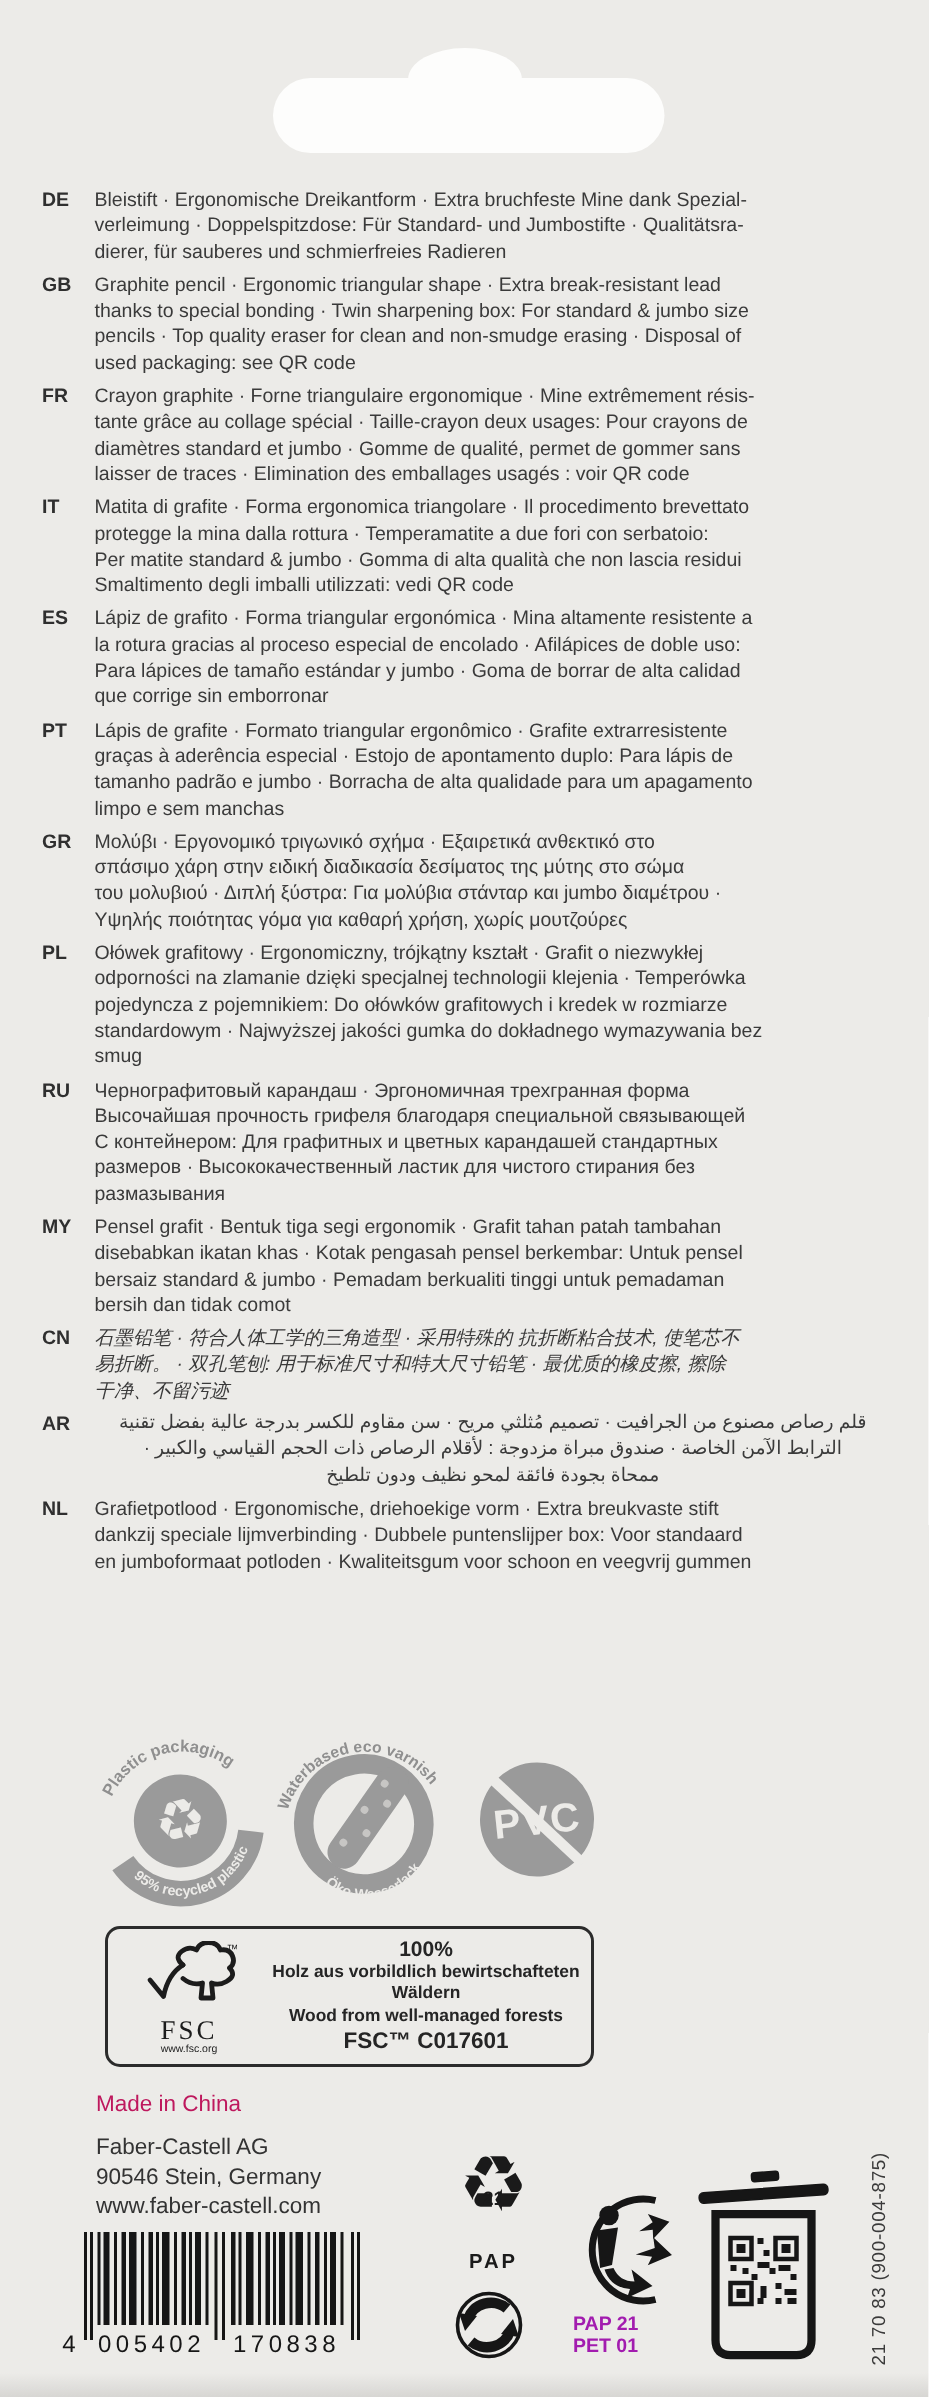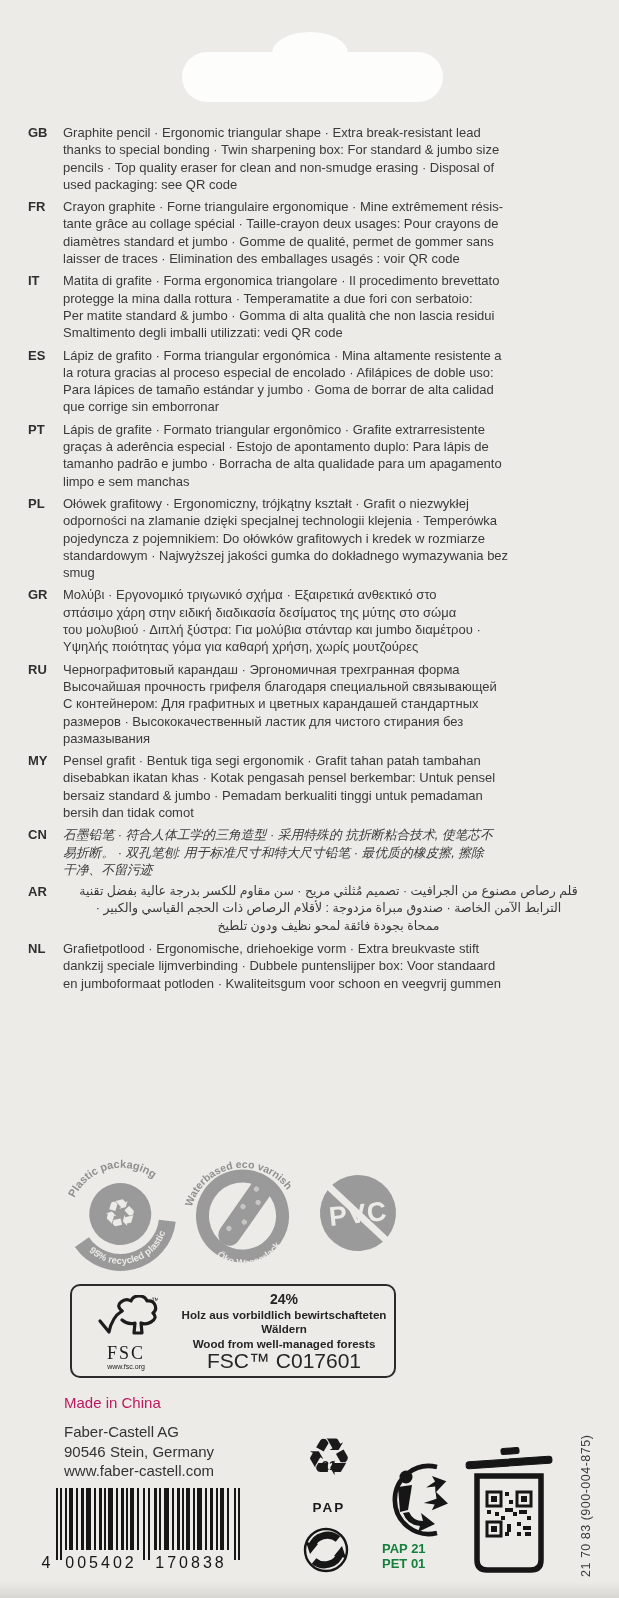--- a/index.html
+++ b/index.html
@@ -21,50 +21,56 @@
   .badge{position:absolute;width:130px;height:130px;}
   
   .fsc-box{position:absolute;left:70px;top:1284px;width:322px;height:90px;border:2px solid #2b2b2b;border-radius:10px;
            display:flex;align-items:center;}
   .fsc-logo{flex:0 0 108px;text-align:center;padding-top:2px;}
   .fsc-word{font-family:"Liberation Serif","DejaVu Serif",serif;font-size:18px;letter-spacing:2px;color:#1c1c1c;line-height:20px;}
   .fsc-url{font-size:7px;color:#1c1c1c;}
   .fsc-text{flex:1;text-align:center;color:#252525;padding-right:6px;}
   .fsc-percent{font-size:14px;font-weight:bold;line-height:17px;}
   .fsc-line{font-size:11.6px;font-weight:bold;line-height:14.5px;}
-  .fsc-license{font-size:21px;font-weight:normal;line-height:20px;}
+  .fsc-license{font-size:15px;font-weight:bold;line-height:20px;}
   
   .origin{position:absolute;left:64px;top:1394px;font-size:15px;color:#be185d;}
   .manufacturer{position:absolute;left:64px;top:1422px;font-size:15px;line-height:19.5px;color:#333;}
   .pap-tri{position:absolute;left:297px;top:1430px;width:64px;text-align:center;color:#1a1a1a;}
   .pap-glyph{font-size:52px;line-height:54px;}
   .pap-num{position:absolute;left:0;width:64px;top:28px;font-size:13px;font-weight:bold;text-align:center;}
   .pap-label{font-size:13.5px;font-weight:bold;letter-spacing:2px;margin-top:16px;}
   .greendot{position:absolute;left:302px;top:1526px;}
   .triman{position:absolute;left:379px;top:1460px;}
   .triman-label{position:absolute;left:372px;top:1541px;width:96px;text-align:left;padding-left:10px;
-                font-size:13px;font-weight:600;line-height:15px;white-space:pre-line;color:#15803d;}
+                font-size:13px;font-weight:600;line-height:15px;white-space:pre-line;color:#a21caf;}
   .bin{position:absolute;left:463px;top:1446px;}
   .barcode{position:absolute;left:38px;top:1488px;}
   .vert-code{position:absolute;left:579px;top:1577px;width:200px;font-size:12.5px;letter-spacing:.5px;color:#3a3a3a;
              transform:rotate(-90deg);transform-origin:0 0;}
   svg text{font-family:"Liberation Sans","DejaVu Sans",sans-serif;}
 </style>
 </head>
 <body>
 
 <div class="card">
 
   <div>
     <div class="hole-bump"></div>
     <div class="hole-rect"></div>
   </div>
 
   <div class="lang-list">
     <div class="lang-row">
+        <div class="lang-code">DE</div>
+        <div class="lang-text">Bleistift · Ergonomische Dreikantform · Extra bruchfeste Mine dank Spezial-
+verleimung · Doppelspitzdose: Für Standard- und Jumbostifte · Qualitätsra-
+dierer, für sauberes und schmierfreies Radieren</div>
+      </div>
+    <div class="lang-row">
         <div class="lang-code">GB</div>
         <div class="lang-text">Graphite pencil · Ergonomic triangular shape · Extra break-resistant lead
 thanks to special bonding · Twin sharpening box: For standard &amp; jumbo size
 pencils · Top quality eraser for clean and non-smudge erasing · Disposal of
 used packaging: see QR code</div>
       </div>
     <div class="lang-row">
         <div class="lang-code">FR</div>
         <div class="lang-text">Crayon graphite · Forne triangulaire ergonomique · Mine extrêmement résis-
 tante grâce au collage spécial · Taille-crayon deux usages: Pour crayons de
@@ -84,35 +90,35 @@
 la rotura gracias al proceso especial de encolado · Afilápices de doble uso:
 Para lápices de tamaño estándar y jumbo · Goma de borrar de alta calidad
 que corrige sin emborronar</div>
       </div>
     <div class="lang-row">
         <div class="lang-code">PT</div>
         <div class="lang-text">Lápis de grafite · Formato triangular ergonômico · Grafite extrarresistente
 graças à aderência especial · Estojo de apontamento duplo: Para lápis de
 tamanho padrão e jumbo · Borracha de alta qualidade para um apagamento
 limpo e sem manchas</div>
+      </div>
+    <div class="lang-row">
+        <div class="lang-code">GR</div>
+        <div class="lang-text">Μολύβι · Εργονομικό τριγωνικό σχήμα · Εξαιρετικά ανθεκτικό στο
+σπάσιμο χάρη στην ειδική διαδικασία δεσίματος της μύτης στο σώμα
+του μολυβιού · Διπλή ξύστρα: Για μολύβια στάνταρ και jumbo διαμέτρου ·
+Υψηλής ποιότητας γόμα για καθαρή χρήση, χωρίς μουτζούρες</div>
       </div>
     <div class="lang-row">
         <div class="lang-code">PL</div>
         <div class="lang-text">Ołówek grafitowy · Ergonomiczny, trójkątny kształt · Grafit o niezwykłej
 odporności na zlamanie dzięki specjalnej technologii klejenia · Temperówka
 pojedyncza z pojemnikiem: Do ołówków grafitowych i kredek w rozmiarze
 standardowym · Najwyższej jakości gumka do dokładnego wymazywania bez
 smug</div>
-      </div>
-    <div class="lang-row">
-        <div class="lang-code">GR</div>
-        <div class="lang-text">Μολύβι · Εργονομικό τριγωνικό σχήμα · Εξαιρετικά ανθεκτικό στο
-σπάσιμο χάρη στην ειδική διαδικασία δεσίματος της μύτης στο σώμα
-του μολυβιού · Διπλή ξύστρα: Για μολύβια στάνταρ και jumbo διαμέτρου ·
-Υψηλής ποιότητας γόμα για καθαρή χρήση, χωρίς μουτζούρες</div>
       </div>
     <div class="lang-row">
         <div class="lang-code">RU</div>
         <div class="lang-text">Чернографитовый карандаш · Эргономичная трехгранная форма
 Высочайшая прочность грифеля благодаря специальной связывающей
 С контейнером: Для графитных и цветных карандашей стандартных
 размеров · Высококачественный ластик для чистого стирания без
 размазывания</div>
       </div>
     <div class="lang-row">
@@ -190,21 +196,21 @@
         <g fill="none" stroke="#1c1c1c" stroke-width="3.2" stroke-linecap="round" stroke-linejoin="round">
           <path d="M6,26 L15,37 Q18,22 28,16"></path>
           <path d="M28,16 q-6,-5 -1,-9 q5,-4 10,-1 q2,-5 8,-5 q6,0 8,5 q6,-1 8,4 q2,5 -2,8 q5,5 -2,9 q-5,3 -10,1 l1,10 h-8 l1,-10 q-7,2 -13,-3"></path>
         </g>
         <text x="57" y="8" font-size="8" fill="#1c1c1c">™</text>
       </svg>
       <div class="fsc-word">FSC</div>
       <div class="fsc-url">www.fsc.org</div>
     </div>
     <div class="fsc-text">
-      <div class="fsc-percent">24%</div>
+      <div class="fsc-percent">100%</div>
       <div class="fsc-line">Holz aus vorbildlich bewirtschafteten Wäldern</div>
       <div class="fsc-line">Wood from well-managed forests</div>
       <div class="fsc-license">FSC™ C017601</div>
     </div>
   </div>
 
   <div class="origin">Made in China</div>
   <div class="manufacturer">
     <div>Faber-Castell AG</div>
     <div>90546 Stein, Germany</div>

